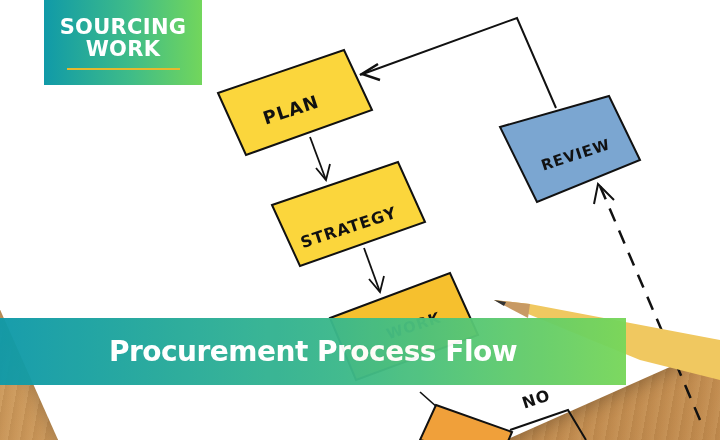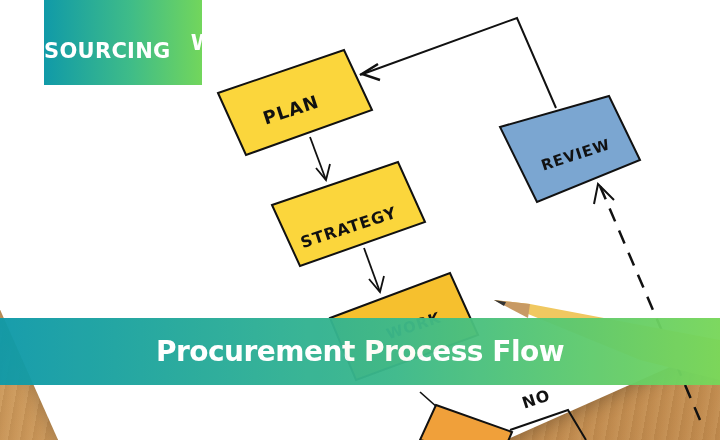--- a/index.html
+++ b/index.html
@@ -6,25 +6,25 @@
   body{width:720px;height:440px;overflow:hidden;position:relative;font-family:"Liberation Sans",sans-serif;background:#c9975a;}
   .scene{position:absolute;inset:0;overflow:hidden;
     background:
       repeating-linear-gradient(100deg, rgba(120,80,30,0.10) 0px, rgba(120,80,30,0.0) 6px, rgba(255,230,180,0.08) 12px),
       linear-gradient(160deg,#d9aa6c,#c08a4e);}
   .paper{position:absolute;left:-120px;top:40px;width:1050px;height:620px;background:#fff;
     transform:rotate(-24deg);transform-origin:0 0;box-shadow:0 4px 18px rgba(0,0,0,0.25);}
   svg.drawing{position:absolute;left:0;top:0;width:720px;height:440px;}
   .hand{font-family:"DejaVu Sans",sans-serif;font-weight:bold;fill:#111;letter-spacing:1px;}
   .logo{position:absolute;left:44px;top:0;width:158px;height:85px;
-    background:linear-gradient(90deg,#109aa8,#3fbc88 55%,#72d65c);display:flex;align-items:center;justify-content:flex-start;gap:20px;}
+    background:linear-gradient(90deg,#109aa8,#3fbc88 55%,#72d65c);display:flex;flex-direction:column;align-items:center;justify-content:flex-start;}
   .logo .l1,.logo .l2{color:#fff;font-weight:bold;font-size:21px;line-height:22px;letter-spacing:0.3px;font-family:"DejaVu Sans",sans-serif;}
   .logo .l1{margin-top:16px;}
   .logo .bar{width:113px;height:2px;background:#e6b92e;margin-top:8px;}
-  .banner{position:absolute;left:0;top:318px;width:720px;height:67px;
+  .banner{position:absolute;left:0;top:318px;width:626px;height:67px;
     background:linear-gradient(90deg,#0f9aa9,#3cb98a 55%,#78d75a);opacity:0.96;
     display:flex;align-items:center;justify-content:center;}
   .banner span{color:#fff;font-weight:bold;font-size:28px;font-family:"DejaVu Sans",sans-serif;letter-spacing:-0.5px;}
 </style>
 </head>
 <body>
 
 <div class="scene">
   <div class="paper"></div>
 

